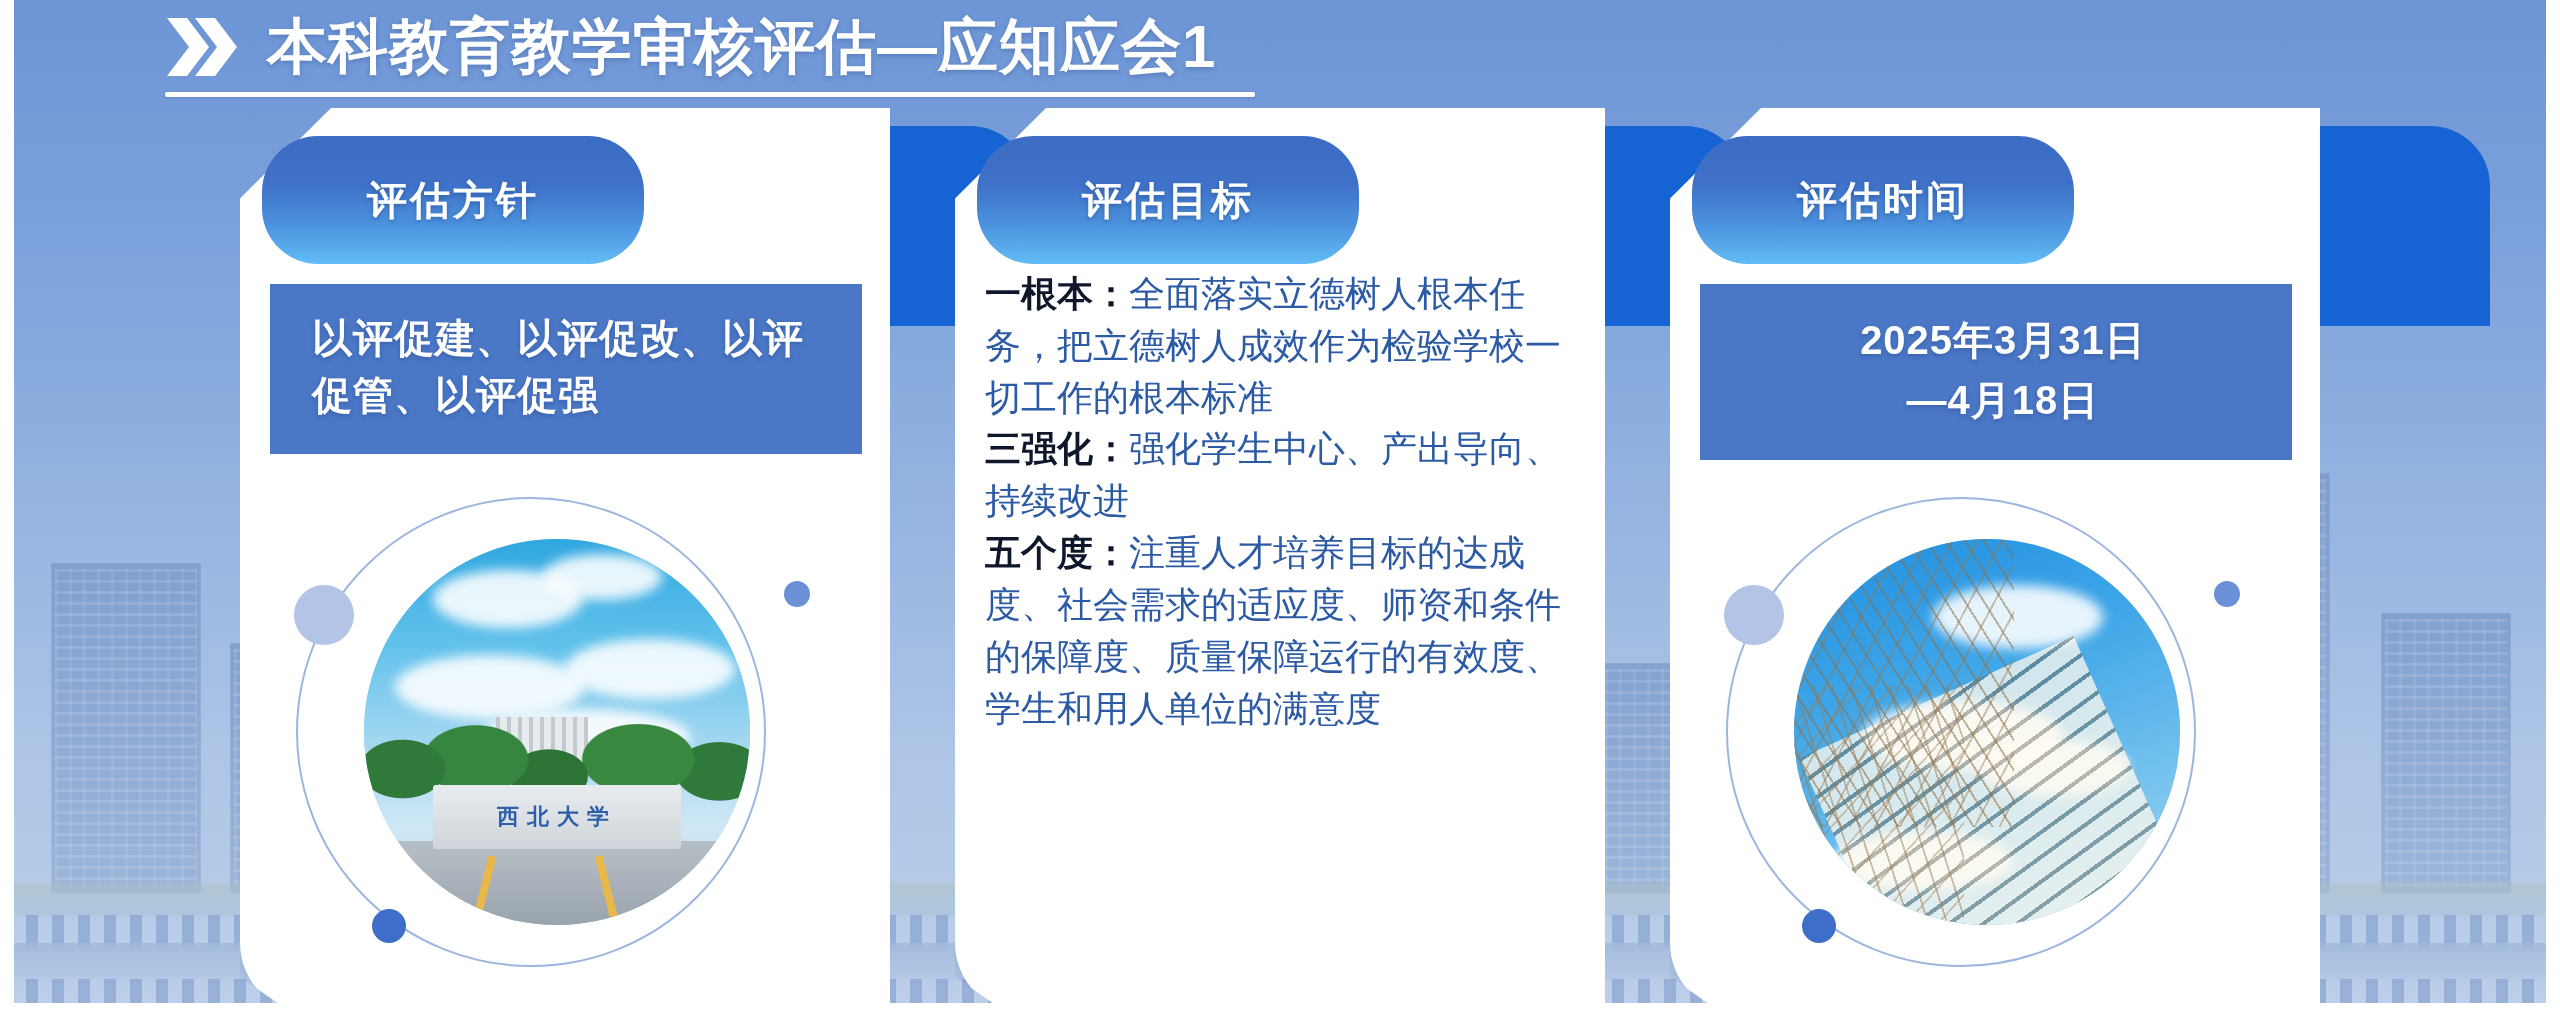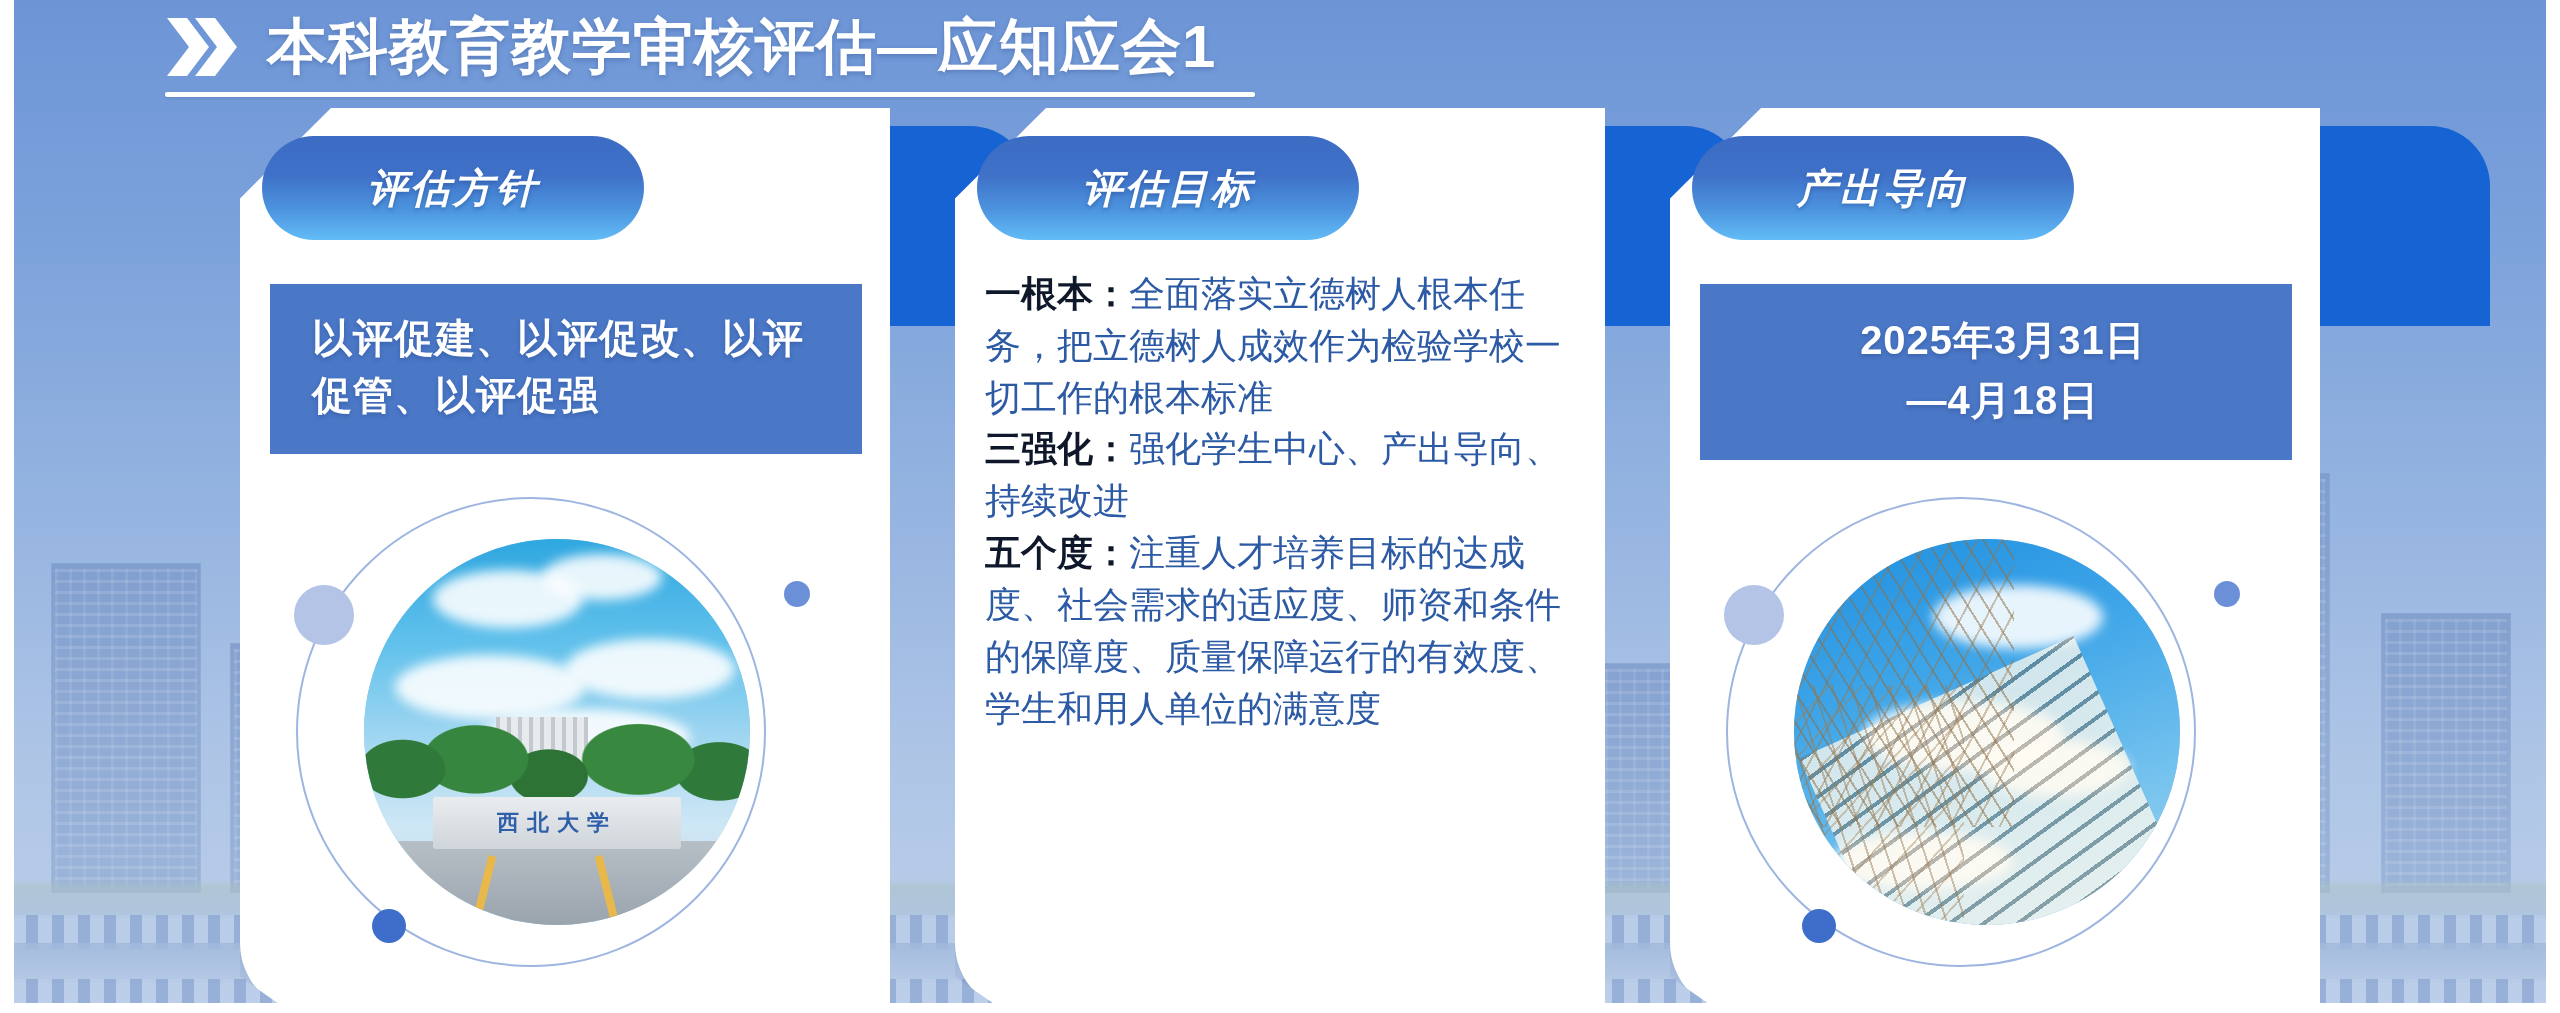--- a/index.html
+++ b/index.html
@@ -189,32 +189,31 @@
     z-index: 4;
     padding: 0;
   }
 
   
   .pill {
     position: absolute;
     top: 28px;
     left: 22px;
     width: 382px;
-    height: 104px;
+    height: 128px;
     border-radius: 56px;
     background: linear-gradient(180deg,
         #3C6CC3 0%,
         #3F71C8 38%,
         #4C93DE 70%,
         #62BCF6 100%);
     display: flex;
     align-items: center;
     justify-content: center;
     z-index: 6;
-    font-style: italic;
   }
   .pill-label {
     font-size: 40px;
     font-weight: bold;
     color: #ffffff;
     letter-spacing: 3px;
     text-shadow: 0 2px 4px rgba(20,50,110,.35);
   }
 
   
@@ -331,21 +330,21 @@
     left: 46%; bottom: 150px;
     width: 92px; height: 58px;
     background: #d8dde2;
     transform: translateX(-50%);
     background-image: repeating-linear-gradient(90deg, #c3c9cf 0 4px, #e7ebee 4px 11px);
   }
   .ph-wall {
     position: absolute;
     left: 18%; right: 18%;
     bottom: 76px;
-    height: 52px;
+    height: 64px;
     background: linear-gradient(180deg,#e9ecef,#cfd5da);
     border-radius: 3px;
   }
   .ph-wall-text {
     position: absolute;
     inset: 0;
     display: flex; align-items: center; justify-content: center;
     color: #2e5fa8;
     font-size: 22px;
     letter-spacing: 8px;
@@ -487,21 +486,21 @@
           </p>
         </div>
       </div>
     </div>
 
     <div class="card card-3">
       <div class="ribbon"></div>
       <div class="card-body"></div>
       <div class="card-inner">
         <div class="pill">
-          <span class="pill-label">产出导向</span>
+          <span class="pill-label">评估时间</span>
         </div>
 
         <div class="panel panel-center">
           <div>
             <div class="panel-text">2025年3月31日</div>
             <div class="panel-text">—4月18日</div>
           </div>
         </div>
 
         <div class="orbit-wrap">

